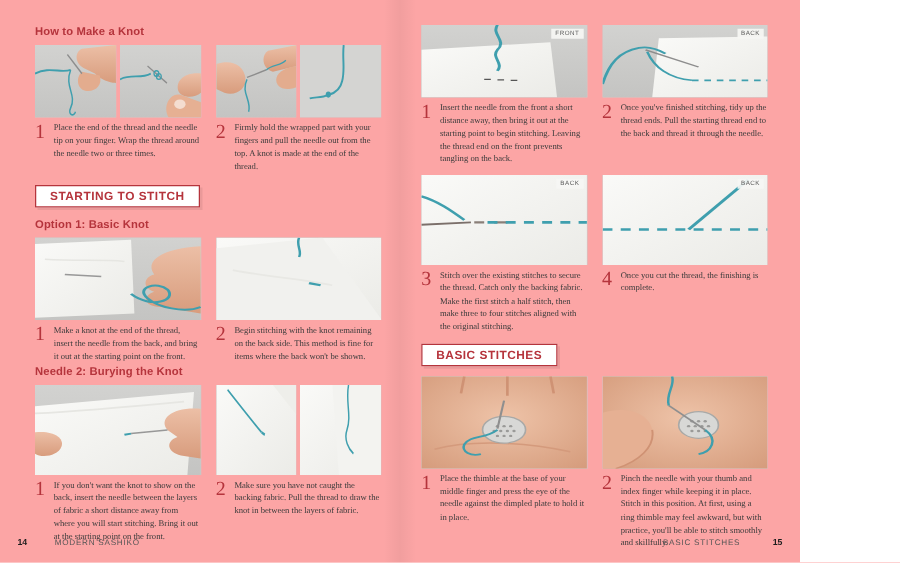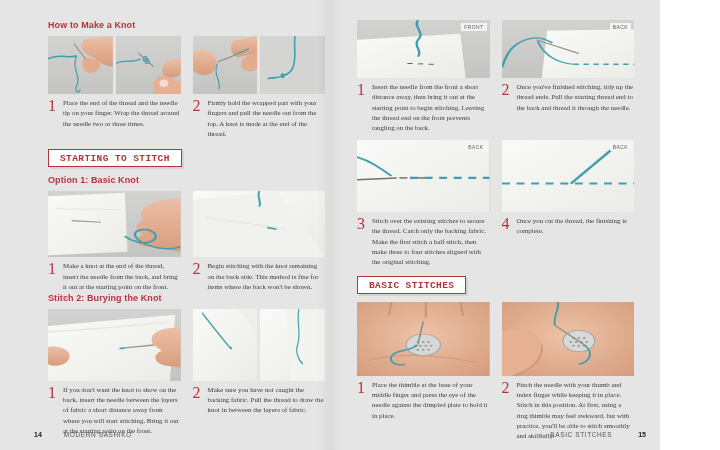--- a/index.html
+++ b/index.html
@@ -1,24 +1,24 @@
 <!DOCTYPE html>
 <html><head>
 <meta charset="utf-8">
 <style>
   html,body{margin:0;padding:0;}
   body{width:720px;height:450px;background:#ffffff;font-family:"Liberation Serif",serif;color:#3c3c3c;overflow:hidden;}
-  .spread{display:flex;width:640px;height:450px;position:relative;background:#e5e5e5;padding-left:20px;}
+  .spread{display:flex;width:640px;height:450px;position:relative;background:#fca5a5;}
   .gutter{position:absolute;left:50%;top:0;bottom:0;width:26px;transform:translateX(-50%);
     background:linear-gradient(90deg,rgba(0,0,0,0) 0%,rgba(0,0,0,0.045) 50%,rgba(0,0,0,0) 100%);pointer-events:none;}
   .page{width:360px;height:450px;box-sizing:border-box;position:relative;}
   .page.pl{padding:20px 15px 0 28px;}
   .page.pr{padding:20px 26px 0 17px;}
   h2.sub{font-family:"Liberation Sans",sans-serif;font-weight:bold;font-size:9px;color:#b5343c;margin:0 0 6px 0;letter-spacing:.1px;}
-  .banner{display:inline-block;font-family:Liberation Mono, monospace;font-weight:bold;font-size:9.5px;color:#b5343c;
+  .banner{display:inline-block;font-family:Liberation Sans, sans-serif;font-weight:bold;font-size:9.5px;color:#b5343c;
     border:1.5px solid #b5343c;padding:3px 11px 2px;letter-spacing:.4px;background:#fff;box-shadow:2px 2px 0 rgba(0,0,0,0.07);}
   .cols{display:flex;gap:12px;}
   .col{flex:1;min-width:0;}
   .pair{display:flex;gap:3px;}
   .pair .photo{flex:1;}
   .photo{background:#cbcbc9;position:relative;overflow:hidden;}
   .photo svg{display:block;width:100%;height:100%;}
   .h58{height:58px;} .h66{height:66px;} .h72{height:72px;} .h74{height:74px;}
   .tag{position:absolute;top:3px;right:3px;font-family:"Liberation Sans",sans-serif;font-size:5px;color:#5d5d5d;
     background:rgba(246,246,244,0.92);padding:1px 3px;letter-spacing:.4px;}
@@ -156,21 +156,21 @@
       <div class="col step">
         <span class="num">1</span>
         <span class="txt">Make a knot at the end of the thread, insert the needle from the back, and bring it out at the starting point on the front.</span>
       </div>
       <div class="col step">
         <span class="num">2</span>
         <span class="txt">Begin stitching with the knot remaining on the back side. This method is fine for items where the back won't be shown.</span>
       </div>
     </div>
 
-    <h2 class="sub mt8">Stitch 2: Burying the Knot</h2>
+    <h2 class="sub mt8">Needle 2: Burying the Knot</h2>
     <div class="cols">
       <div class="col photo h72">
         <svg viewBox="0 0 100 76" preserveAspectRatio="none">
           <rect width="100" height="76" fill="url(#gbg)"></rect>
           <polygon points="0,18 96,6 92,76 0,76" fill="url(#gfab)"></polygon>
           <path d="M0,24 C30,22 60,18 90,14" stroke="#e6e6e2" stroke-width="1.4" fill="none"></path>
           <path d="M0,40 C10,38 18,44 16,52 C14,60 4,62 0,58 Z" fill="url(#gskin)"></path>
           <path d="M100,20 C84,18 74,28 80,38 L86,44 C78,48 80,58 90,60 L100,62 Z" fill="url(#gskin)"></path>
           <line x1="58" y1="41" x2="80" y2="38" stroke="#989898" stroke-width="1.4"></line>
           <line x1="54" y1="42" x2="58" y2="41" stroke="#3f9fae" stroke-width="1.6"></line>

